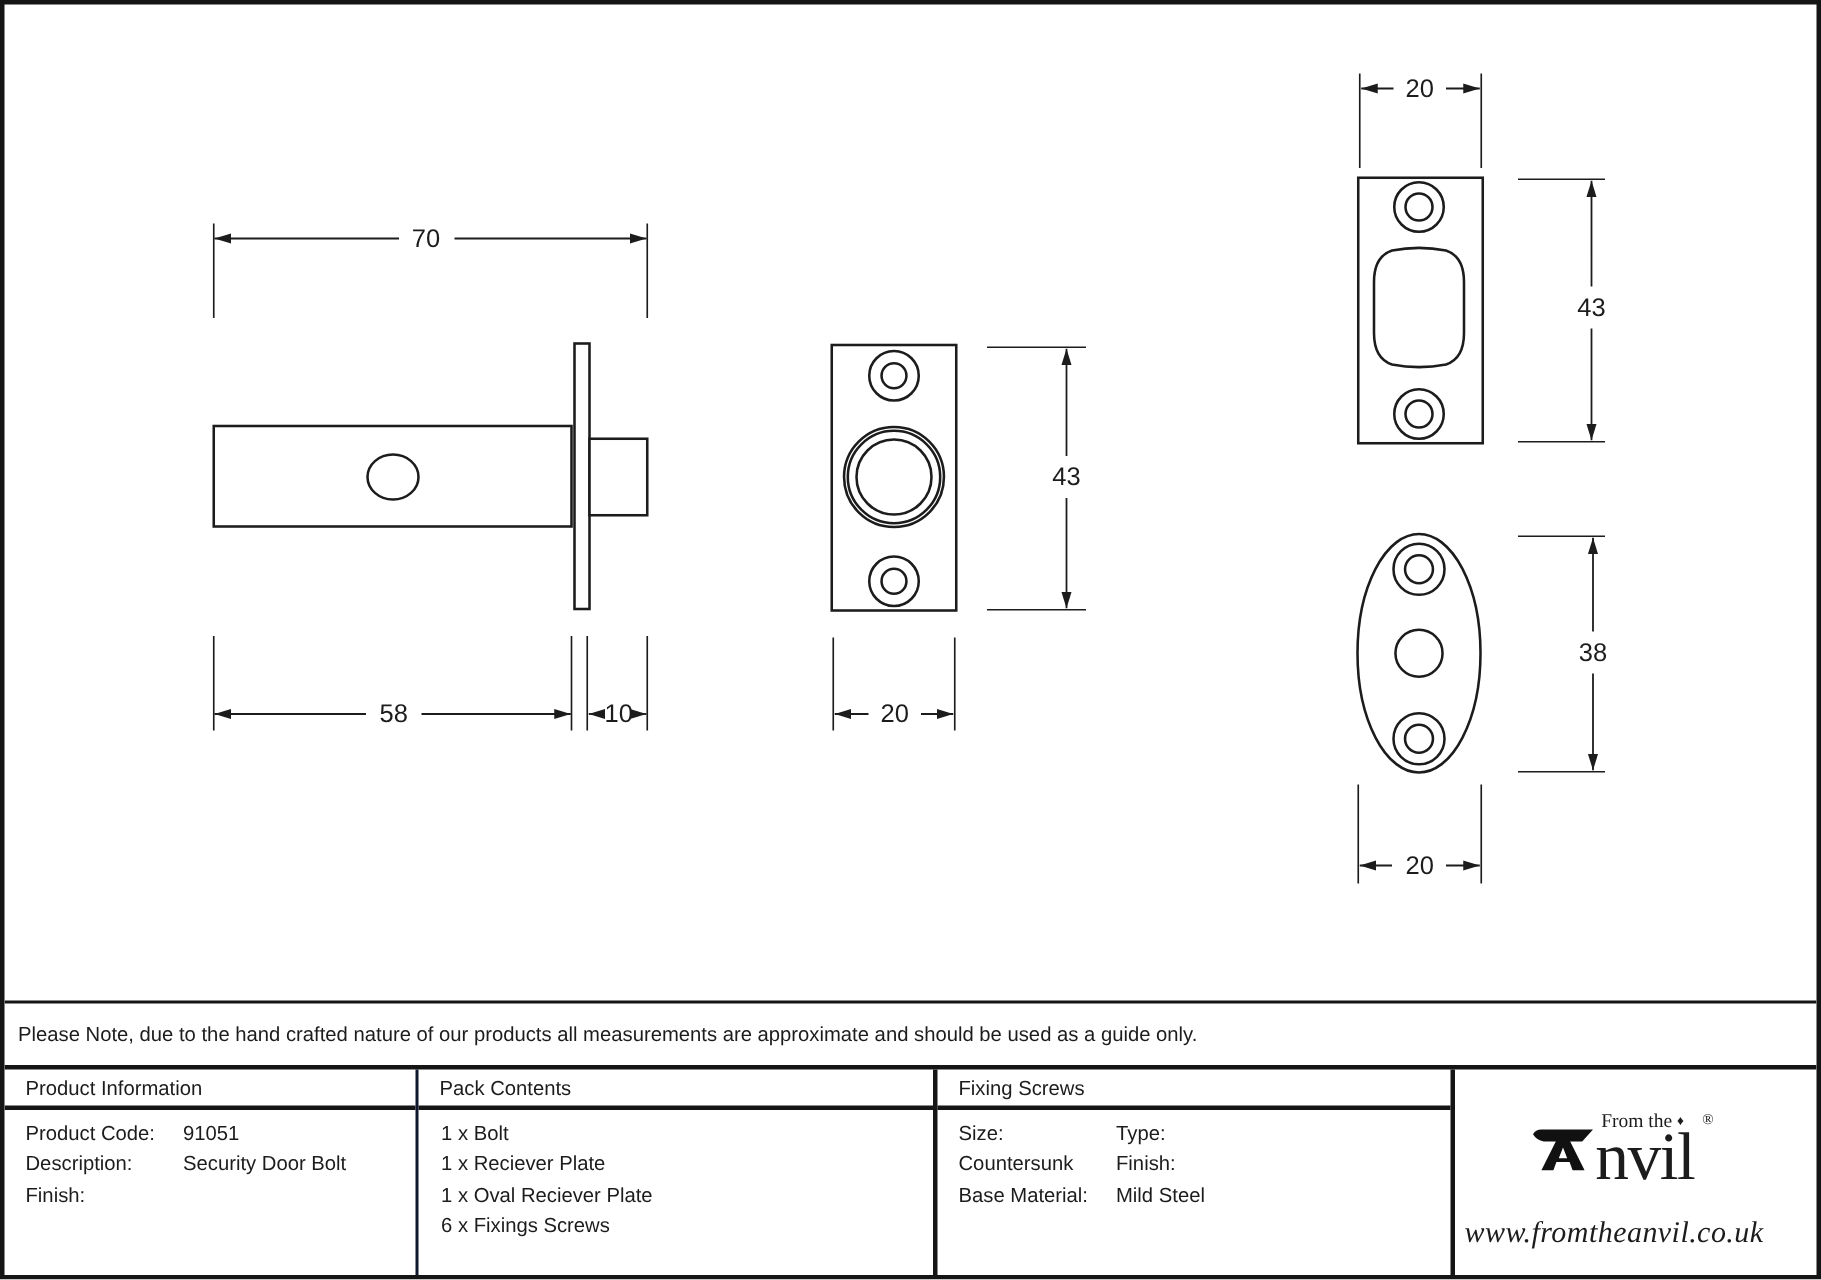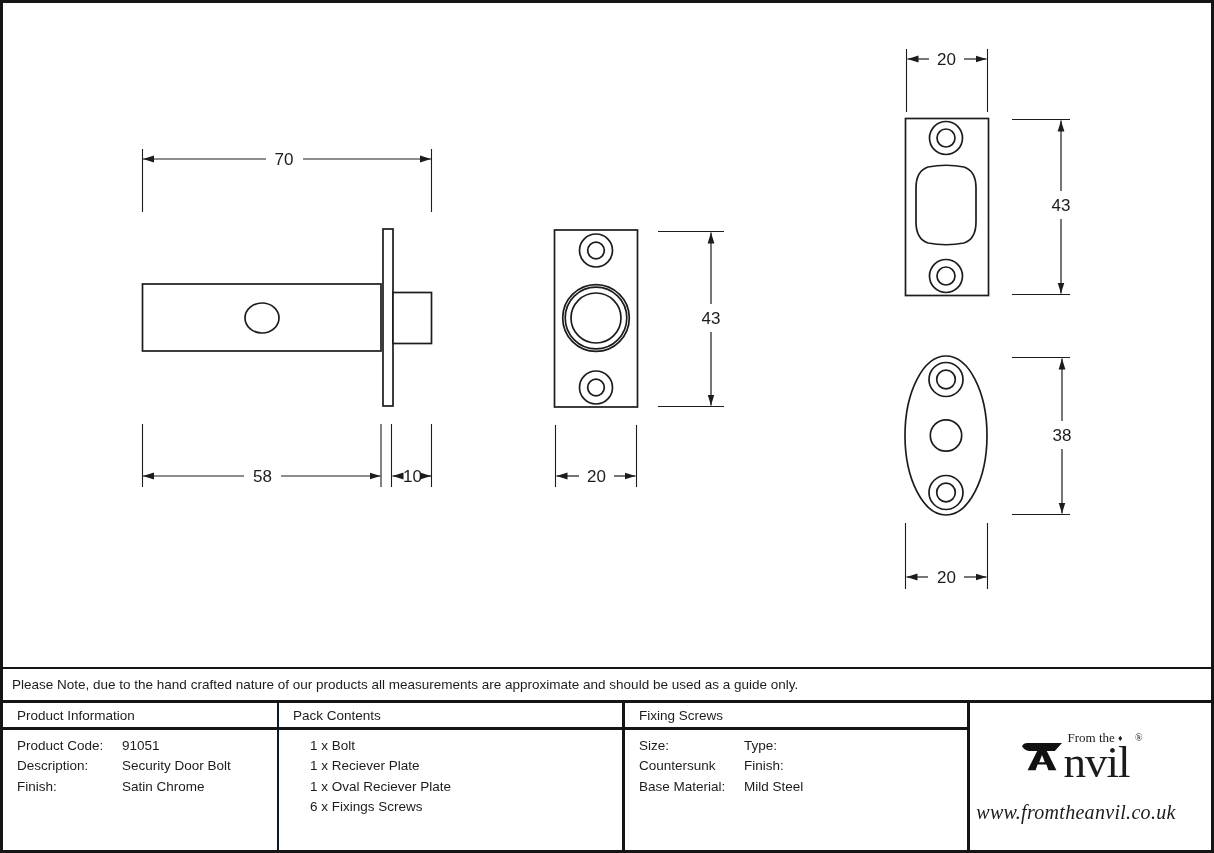--- a/index.html
+++ b/index.html
@@ -10,38 +10,38 @@
   }
   
   .drawing-area{display:block;width:1208px;height:664px;}
   .obj{fill:#ffffff;stroke:#1c1c1c;stroke-width:1.7;}
   .objthin{fill:none;stroke:#1c1c1c;stroke-width:1.7;}
   .dim{stroke:#1c1c1c;stroke-width:1.2;fill:none;}
   .ext{stroke:#1c1c1c;stroke-width:1.1;fill:none;}
   .dimtext{font-family:"Liberation Sans",sans-serif;font-size:17px;fill:#1c1c1c;text-anchor:middle;}
   
   .note-row{
-    height:36px;box-sizing:border-box;border-top:2px solid #151515;border-bottom:3px solid #151515;
+    height:46px;box-sizing:border-box;border-top:2px solid #151515;border-bottom:3px solid #151515;
     display:flex;align-items:center;padding-left:9px;font-size:13.5px;
   }
   
   .info-table{display:flex;height:147px;box-sizing:border-box;}
   .col{box-sizing:border-box;height:100%;}
   .col-product{width:276px;border-right:2px solid #0f172a;}
   .col-pack{width:346px;border-right:3px solid #151515;}
   .col-fix{width:345px;border-right:3px solid #151515;}
   .col-logo{width:212px;display:flex;align-items:center;justify-content:center;}
   .col-header{
     height:27px;box-sizing:border-box;border-bottom:3px solid #151515;
     display:flex;align-items:center;padding-left:14px;font-size:13.5px;
   }
   .col-body{padding-top:6px;font-size:13.5px;line-height:20.3px;}
   .kv{display:grid;grid-template-columns:105px 1fr;padding-left:14px;padding-right:4px;}
   .kv .v{white-space:nowrap;}
-  .list{padding-left:31px;}
+  .list{padding-left:15px;}
   
   .logo-box{text-align:center;}
   .logo-main{display:flex;align-items:flex-end;justify-content:center;}
   .anvil-svg{width:40px;height:48px;display:block;}
   .logo-word{position:relative;padding-top:13px;margin-left:1px;}
   .fromthe{position:absolute;top:0;left:4px;font-family:"Liberation Serif",serif;font-size:13px;white-space:nowrap;}
   .fromthe .dia{font-size:9px;vertical-align:1px;}
   .nvil{font-family:"Liberation Serif",serif;font-size:45px;line-height:38px;letter-spacing:-1px;}
   .reg{position:absolute;top:2px;right:-13px;font-size:10px;font-family:"Liberation Serif",serif;}
   .logo-site{margin-top:20px;font-family:"Liberation Serif",serif;font-style:italic;font-size:20px;letter-spacing:0.3px;}
@@ -175,21 +175,20 @@
   <div class="info-table">
 
     <div class="col col-product">
       <div class="col-header">Product Information</div>
       <div class="col-body kv">
         <span class="k">Product Code:</span>
         <span class="v">91051</span>
         <span class="k">Description:</span>
         <span class="v">Security Door Bolt</span>
         <span class="k">Finish:</span>
-        <span class="v">Satin Chrome</span>
       </div>
     </div>
 
     <div class="col col-pack">
       <div class="col-header">Pack Contents</div>
       <div class="col-body list">
         <div>1 x Bolt</div>
         <div>1 x Reciever Plate</div>
         <div>1 x Oval Reciever Plate</div>
         <div>6 x Fixings Screws</div>

